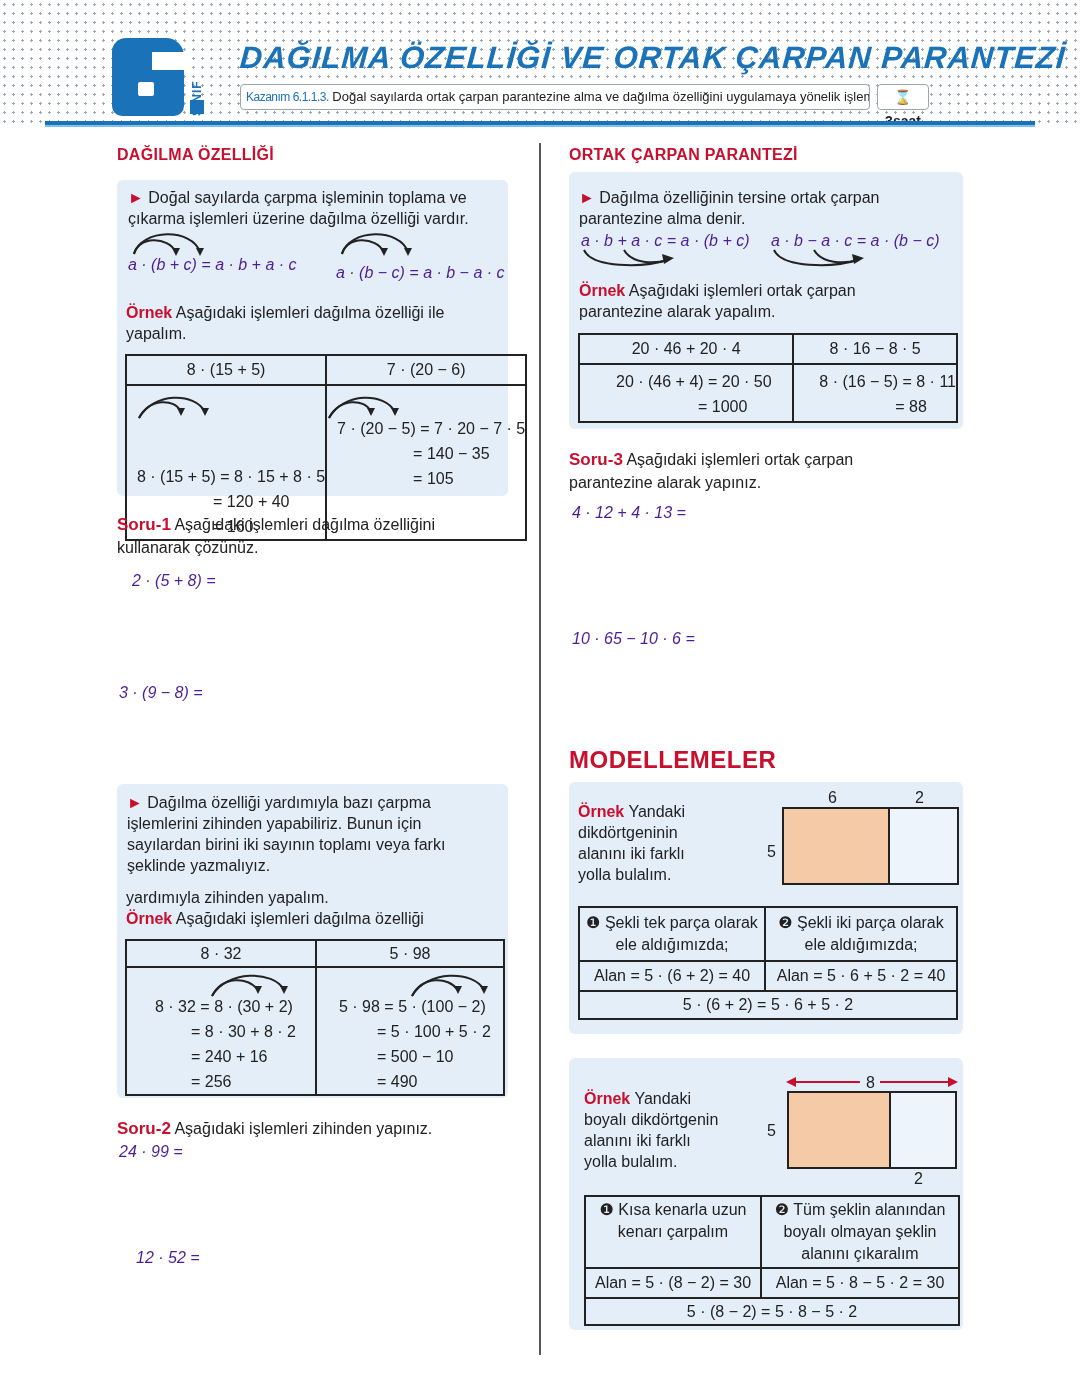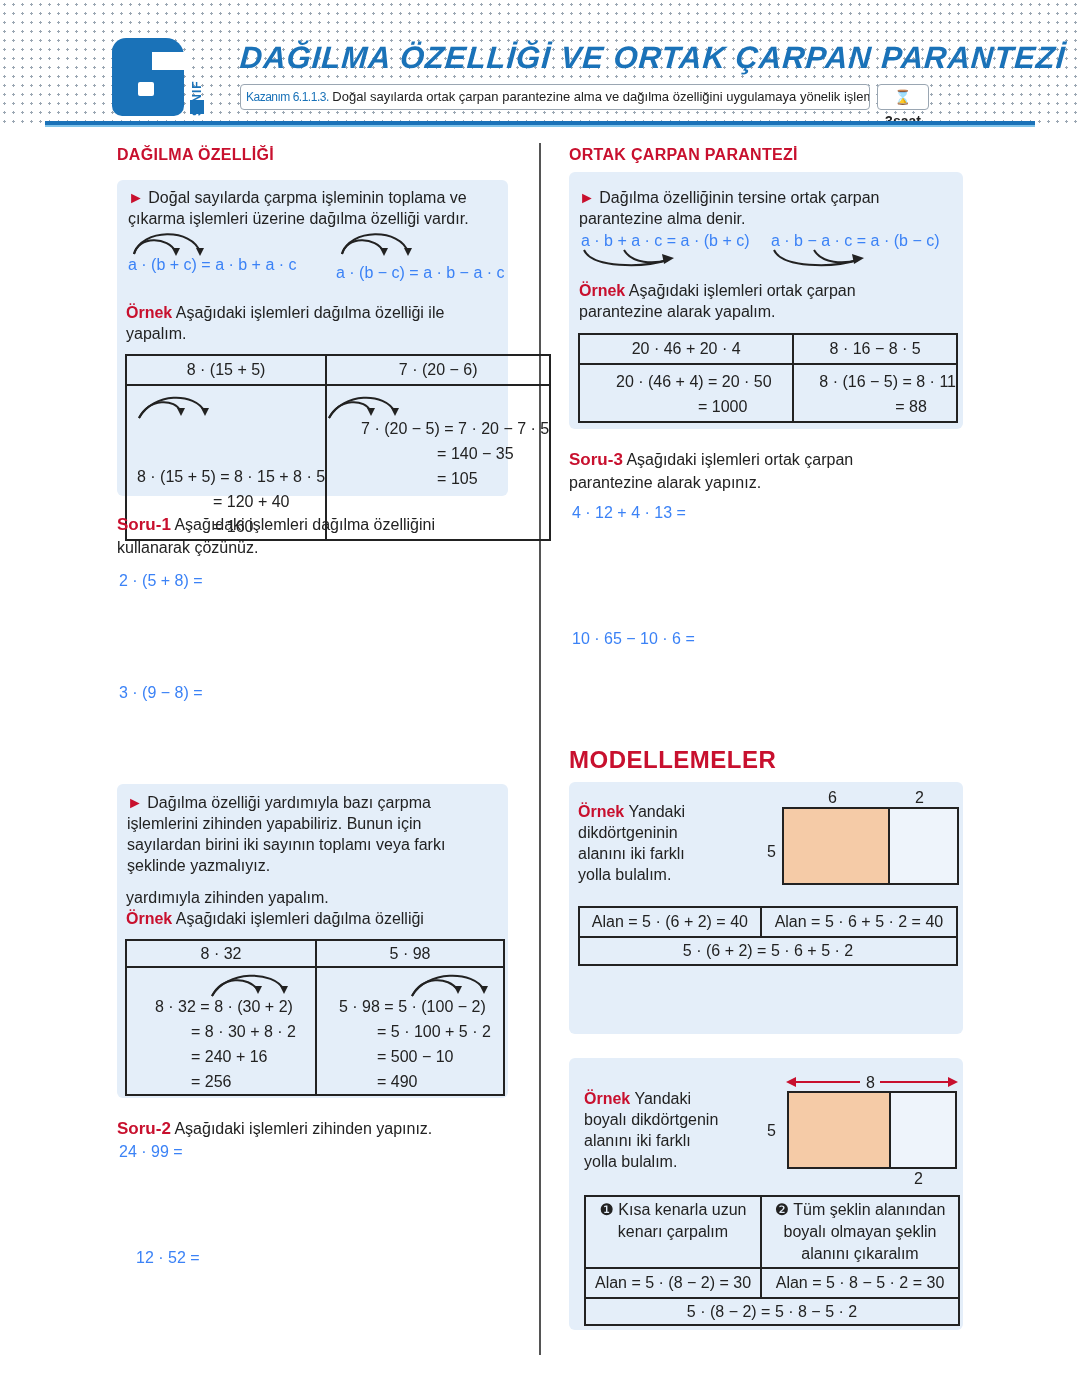--- a/index.html
+++ b/index.html
@@ -24,21 +24,21 @@
 
   .divider { position: absolute; left: 539px; top: 143px; width: 2px; height: 1212px; background: #555; }
 
   .sec-title { position: absolute; font-weight: bold; color: #c8102e; font-size: 16px; letter-spacing: 0.3px; }
   .sec-title.big { font-size: 24px; letter-spacing: 0.5px; }
 
   .panel { position: absolute; background: #e4eef9; border-radius: 6px; }
   .ptext { position: absolute; font-size: 16px; line-height: 21px; color: #222; }
   .arrow-mark { color: #c8102e; }
   .ornek { color: #c8102e; font-weight: bold; }
-  .math { position: absolute; font-size: 16px; white-space: nowrap; color: #3b82f6; }
+  .math { position: absolute; font-size: 16px; white-space: nowrap; color: #4c1d95; font-style: italic; }
 
   table.mt { position: absolute; border-collapse: collapse; font-size: 16px; }
   table.mt td { border: 2px solid #222; text-align: center; vertical-align: top; padding: 0; color: #222; }
   table.mt td.hd { height: 30px; line-height: 28px; }
   .cell-lines { position: relative; text-align: left; }
   .cell-lines div { height: 25px; line-height: 25px; white-space: nowrap; }
 
   .soru { position: absolute; font-size: 16px; line-height: 23px; }
   .soru .s-label { color: #c8102e; font-weight: bold; font-size: 17px; }
 
@@ -101,21 +101,21 @@
     <td class="hd">7 · (20 − 6)</td>
   </tr>
   <tr>
     <td style="height:104px; padding-top:30px;">
       <div class="cell-lines" style="padding-left:10px;margin-top:48px;">
         <div>8 · (15 + 5) = 8 · 15 + 8 · 5</div>
         <div style="padding-left:76px;">= 120 + 40</div>
         <div style="padding-left:76px;">= 160</div>
       </div>
     </td>
-    <td style="padding-top:30px;padding-left:24px;">
+    <td style="padding-top:30px;">
       <div class="cell-lines" style="padding-left:10px;">
         <div>7 · (20 − 5) = 7 · 20 − 7 · 5</div>
         <div style="padding-left:76px;">= 140 − 35</div>
         <div style="padding-left:76px;">= 105</div>
       </div>
     </td>
   </tr>
 </tbody>
   </table>
 <svg class="arcs" style="left:135px; top:398px;" width="380" height="24">
@@ -126,21 +126,21 @@
   <path d="M194 20 C 204 0, 230 0, 236 14" fill="none" stroke="#222" stroke-width="2"></path>
   <path d="M194 20 C 208 -6, 250 -6, 260 14" fill="none" stroke="#222" stroke-width="2"></path>
   <polygon points="232,10 240,10 236,18" fill="#222"></polygon>
   <polygon points="256,10 264,10 260,18" fill="#222"></polygon>
 </svg>
 
 <div class="soru" style="left:117px; top:513px;">
   <div><span class="s-label">Soru-1</span><span> Aşağıdaki işlemleri dağılma özelliğini</span></div>
   <div>kullanarak çözünüz.</div>
 </div>
-<div class="math" style="left:119px; top:572px;">2 · (5 + 8) =</div>
+<div class="math" style="left:132px; top:572px;">2 · (5 + 8) =</div>
 <div class="math" style="left:119px; top:684px;">3 · (9 − 8) =</div>
 
 <div class="panel" style="left:117px; top:784px; width:391px; height:314px;"></div>
 <div class="ptext" style="left:127px; top:792px;">
   <div><span class="arrow-mark">►</span> <span>Dağılma özelliği yardımıyla bazı çarpma</span></div>
   <div>işlemlerini zihinden yapabiliriz. Bunun için</div>
   <div>sayılardan birini iki sayının toplamı veya farkı</div>
   <div>şeklinde yazmalıyız.</div>
 </div>
 <div class="ptext" style="left:126px; top:887px;">
@@ -251,20 +251,24 @@
   <div>yolla bulalım.</div>
 </div>
 <div class="dim" style="left:828px; top:789px;">6</div>
 <div class="dim" style="left:915px; top:789px;">2</div>
 <div class="dim" style="left:767px; top:843px;">5</div>
 <div class="rect-box" style="left:782px; top:807px; width:177px; height:78px;">
   <div class="rect-shade" style="width:106px;"></div>
 </div>
 <table class="mt" style="left:578px; top:906px; width:380px; font-size:16px;">
   <tbody>
+      <tr>
+    <td style="width:186px; height:52px; padding:4px 4px; line-height:22px;"><span>❶</span> <span>Şekli tek parça olarak ele aldığımızda;</span></td>
+    <td style="padding:4px 4px; line-height:22px;"><span>❷</span> <span>Şekli iki parça olarak ele aldığımızda;</span></td>
+  </tr>
   <tr>
     <td style="height:30px; line-height:28px;">Alan = 5 · (6 + 2) = 40</td>
     <td style="line-height:28px;">Alan = 5 · 6 + 5 · 2 = 40</td>
   </tr>
   <tr>
     <td colspan="2" style="height:28px; line-height:26px;">5 · (6 + 2) = 5 · 6 + 5 · 2</td>
   </tr>
 </tbody>
   </table>
 

